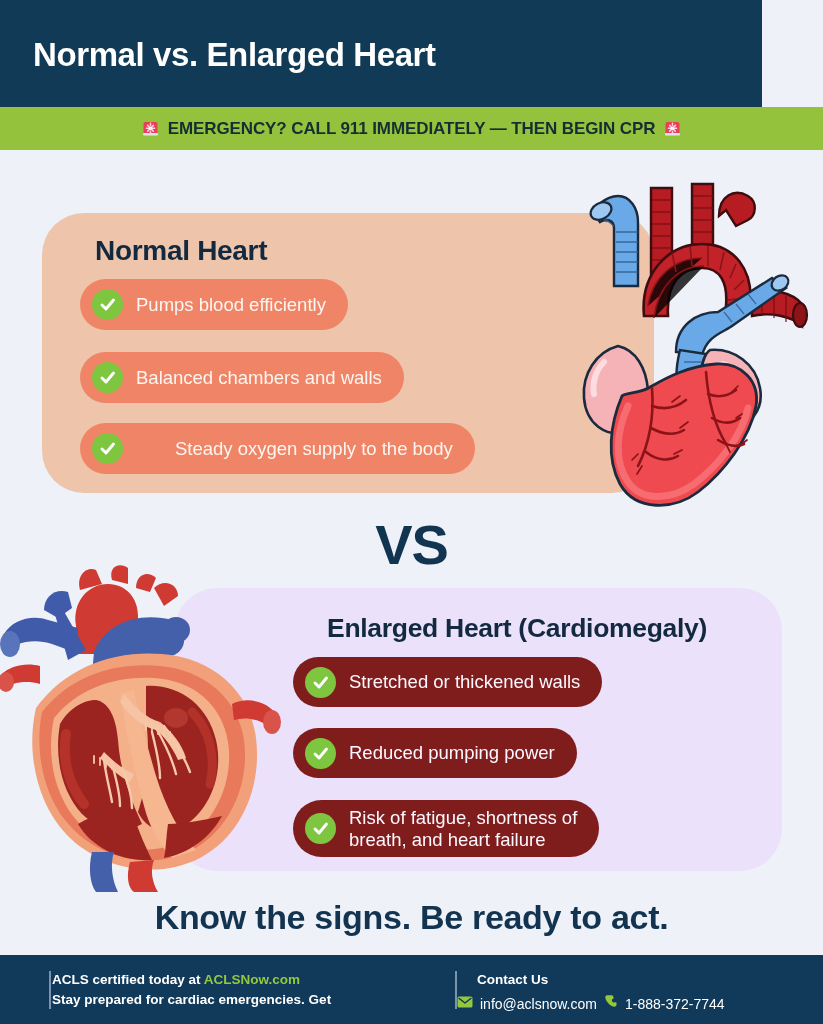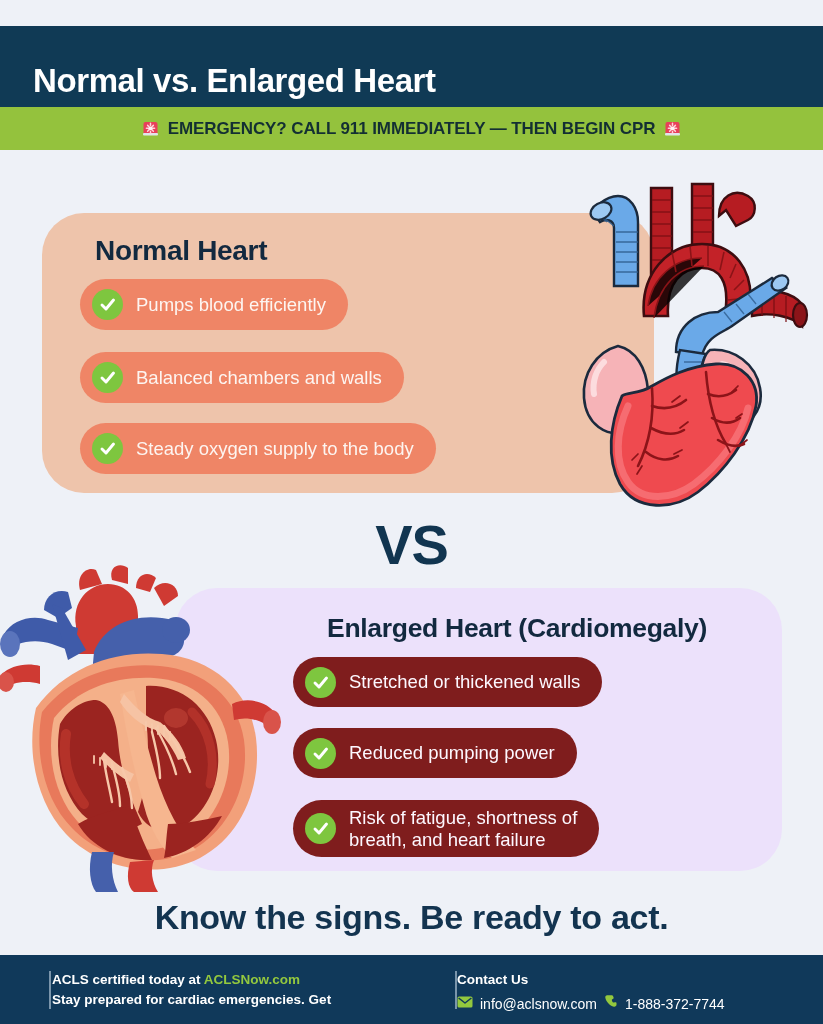--- a/index.html
+++ b/index.html
@@ -6,23 +6,22 @@
   html,body { width:823px; height:1024px; }
   body {
     font-family:"Liberation Sans", sans-serif;
     background:#eef1f7;
     position:relative;
     overflow:hidden;
   }
 
   
   .header {
-    position:absolute; left:0; top:0; width:823px; height:107px;
+    position:absolute; left:0; top:0; width:762px; height:107px;
     background:#103a55;
-    margin-top:26px;
   }
   .header-title {
     position:absolute; left:33px; top:36px;
     font-size:33px; font-weight:bold; color:#ffffff;
     letter-spacing:-0.4px;
   }
   .logo {
     position:absolute; right:30px; top:29px;
     display:flex; align-items:center; gap:9px;
   }
@@ -69,21 +68,21 @@
     width:31px; height:31px; border-radius:50%;
     background:#7ec63f; flex:0 0 31px;
     display:flex; align-items:center; justify-content:center;
     margin-right:13px;
   }
   .pill-check svg { display:block; }
   .pill-label { font-size:18.5px; color:#fdf5f1; white-space:nowrap; }
 
   #pill-n1 { left:80px; top:279px; }
   #pill-n2 { left:80px; top:352px; }
-  #pill-n3 { left:80px; top:423px; }
+  #pill-n3 { left:80px; top:423px;gap:39px; }
 
   
   .vs-label {
     position:absolute; left:0; top:512px; width:823px;
     text-align:center;
     font-size:56px; font-weight:bold; color:#113550;
     letter-spacing:-1px;
   }
 
   
@@ -127,21 +126,21 @@
   }
   #divider-1 { left:49px; top:971px; }
   #divider-2 { left:455px; top:971px; }
   .footer-l1 {
     font-size:13.5px; font-weight:bold; color:#ffffff;
     line-height:1.5; white-space:nowrap;
   }
   .footer-link { color:#93c83e; font-weight:bold; }
   .footer-heading {
     font-size:13.5px; font-weight:bold; color:#ffffff;
-    line-height:1.45; white-space:nowrap;
+    line-height:1.45; white-space:nowrap;padding-left:20px;
   }
   .footer-contact-row {
     display:flex; align-items:flex-end; gap:7px; margin-top:4px;
     white-space:nowrap;
   }
   .footer-contact-val { font-size:14px; color:#ffffff; }
   .mail-icon, .phone-icon { display:inline-block; }
 
   
   .heart-normal { position:absolute; left:556px; top:166px; width:267px; height:348px; }

